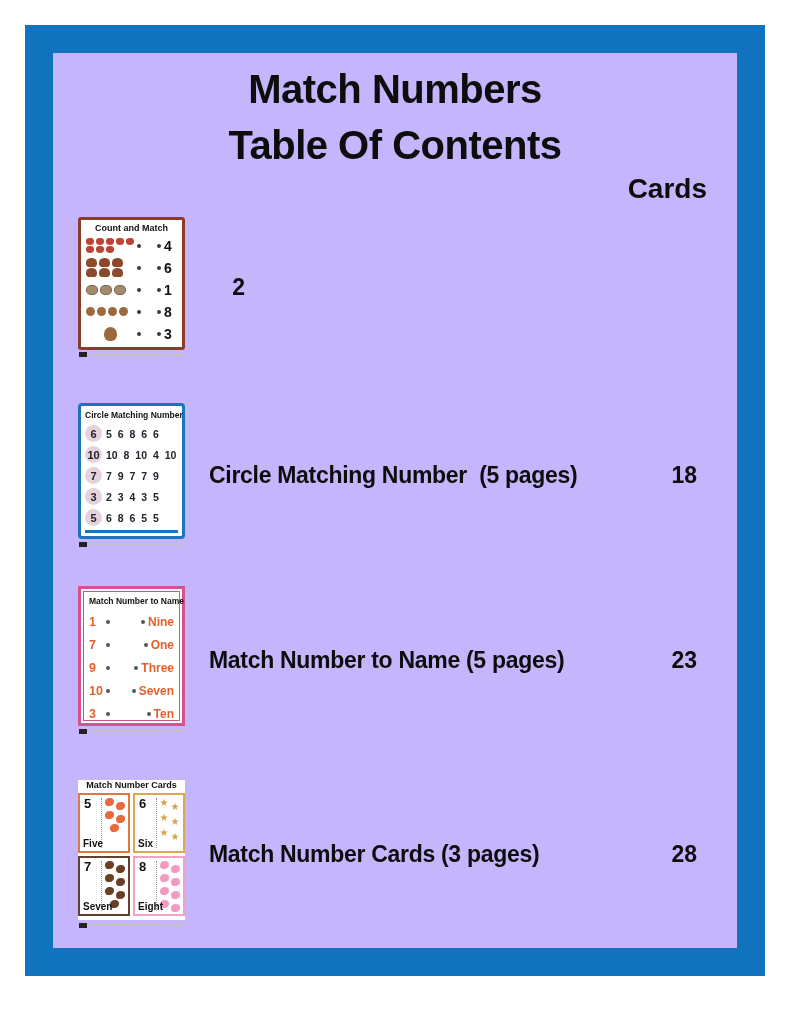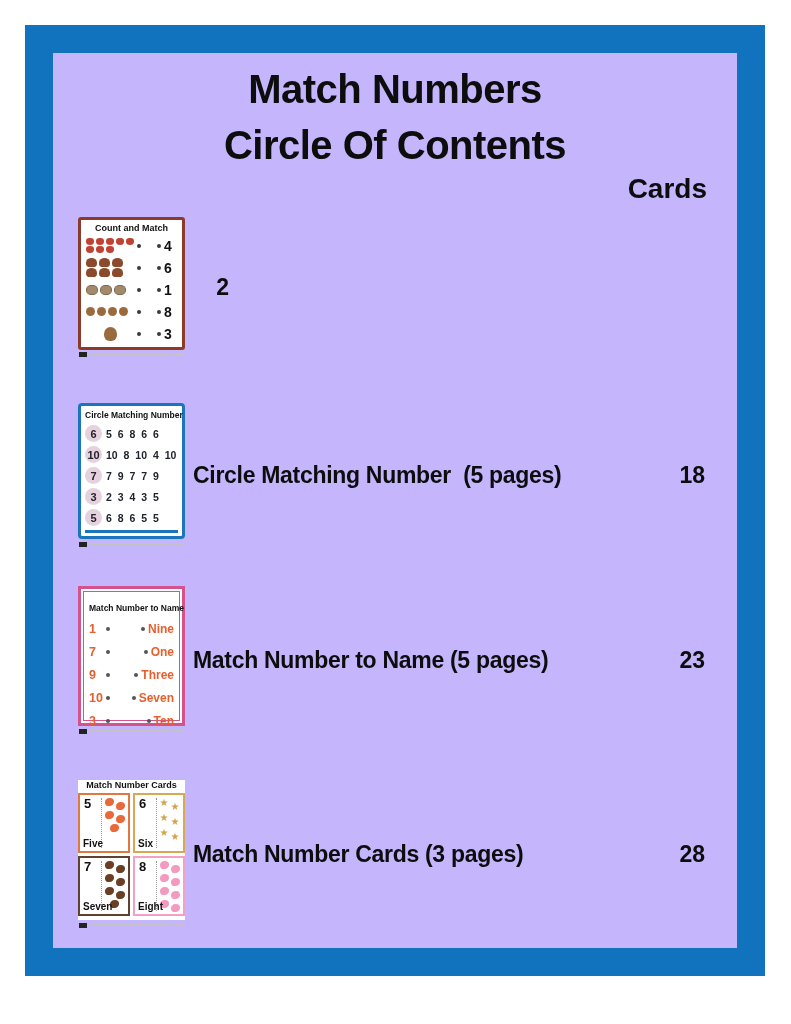--- a/index.html
+++ b/index.html
@@ -8,22 +8,22 @@
 
   .frame { position:absolute; left:25px; top:25px; right:26px; bottom:48px;
            border:28px solid #1173bd; background:#c4b5fd; }
   .content { position:relative; width:100%; height:100%; }
 
   .title-block { text-align:center; padding-top:8px; }
   .title-line { font-size:40px; font-weight:700; color:#0d0d0d; line-height:56px; letter-spacing:-0.5px; }
 
   .page-header { position:absolute; top:120px; right:30px; font-size:28px; font-weight:700; color:#0d0d0d; }
 
-  .entry { position:absolute; left:25px; right:32px; height:148px;
-           display:flex; align-items:center; gap:8px; }
+  .entry { position:absolute; left:25px; right:40px; height:148px;
+           display:flex; align-items:center; gap:24px; }
   .e1 { top:160px; } .e2 { top:348px; } .e3 { top:533px; } .e4 { top:727px; }
   .entry-title { flex:1; font-size:23px; font-weight:700; color:#0d0d0d; white-space:pre-wrap; letter-spacing:-0.3px; }
   .entry-page { font-size:23px; font-weight:700; color:#0d0d0d; min-width:36px; text-align:right; }
 
   .thumb-wrap { flex:0 0 107px; width:107px; }
   .thumb { width:107px; background:#fff; }
 
   .thumb-footer { display:flex; align-items:center; gap:3px; height:6px; margin-top:2px; padding:0 1px; }
   .thumb-footer .logo { width:8px; height:5px; background:#222; }
   .thumb-footer .line { flex:1; height:2px; background:#c3c3c3; }
@@ -49,21 +49,21 @@
   .t2 .heading { font-size:8.5px; font-weight:700; text-align:center; color:#111; margin-bottom:3px; white-space:nowrap; }
   .t2 .row { display:flex; align-items:center; height:21px; gap:4px; }
   .t2 .circle { flex:0 0 17px; width:17px; height:17px; border-radius:50%; background:#e5d2de;
                 display:flex; align-items:center; justify-content:center;
                 font-size:11px; font-weight:700; color:#20242c; }
   .t2 .opts { font-size:10.5px; font-weight:700; color:#20242c; word-spacing:3px; white-space:nowrap; }
   .t2 .mini-bar { height:3px; background:#1b75bc; margin-top:2px; }
 
   
   .t3 { border:3px solid #d5528c; box-shadow: inset 0 0 0 2px #fff, inset 0 0 0 3px #d5528c;
-        height:140px; padding:14px 8px 4px; }
+        height:140px; padding:7px 8px 4px; }
   .t3 .heading { font-size:8.5px; font-weight:700; text-align:center; color:#111; margin-bottom:4px; white-space:nowrap; }
   .t3 .row { display:flex; align-items:center; height:23px; }
   .t3 .num { font-size:12.5px; font-weight:700; color:#e5602c; min-width:17px; }
   .t3 .gdot { width:4px; height:4px; border-radius:50%; background:#555; flex:0 0 4px; }
   .t3 .spacer { flex:1; }
   .t3 .name { font-size:12px; font-weight:700; color:#e5602c; margin-left:3px; }
 
   
   .t4 { height:140px; }
   .t4 .heading { font-size:9px; font-weight:700; text-align:center; color:#111; margin-bottom:3px; white-space:nowrap; }
@@ -80,21 +80,21 @@
                          font-size:10px; line-height:10px; border-radius:0; }
 </style>
 </head>
 <body>
 
 <div class="frame">
   <div class="content">
 
     <div class="title-block">
       <div class="title-line">Match Numbers</div>
-      <div class="title-line">Circle Of Contents</div>
+      <div class="title-line">Table Of Contents</div>
     </div>
 
     <div class="page-header">Cards</div>
 
     <div class="entry e1">
       <div class="thumb-wrap">
         <div class="thumb t1" style="border-color: rgb(140, 58, 42);">
           <div class="heading">Count and Match</div>
           <div class="row">
             <span class="cluster cl-strawberries">

